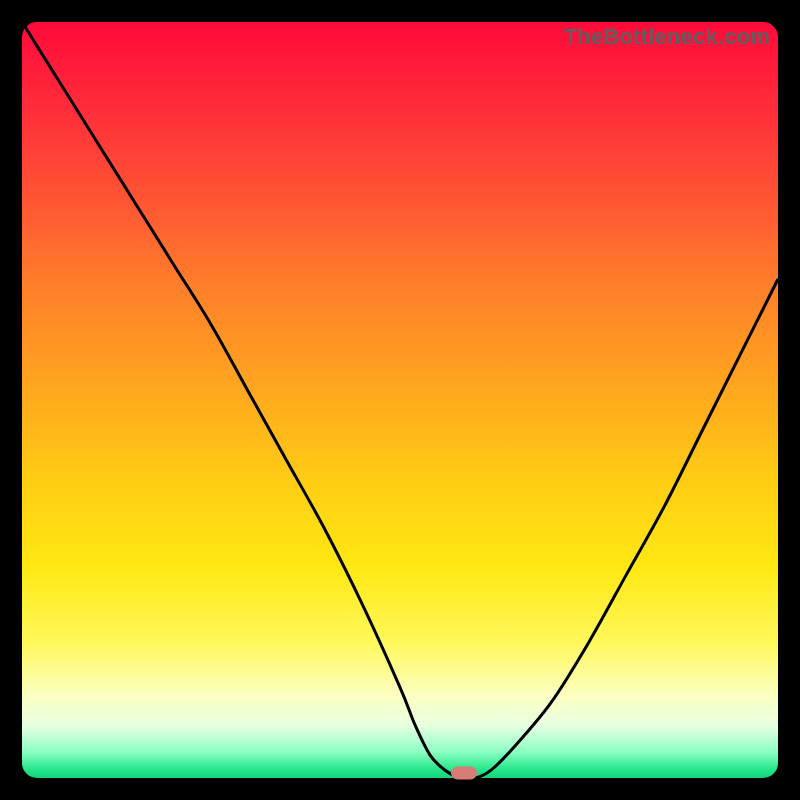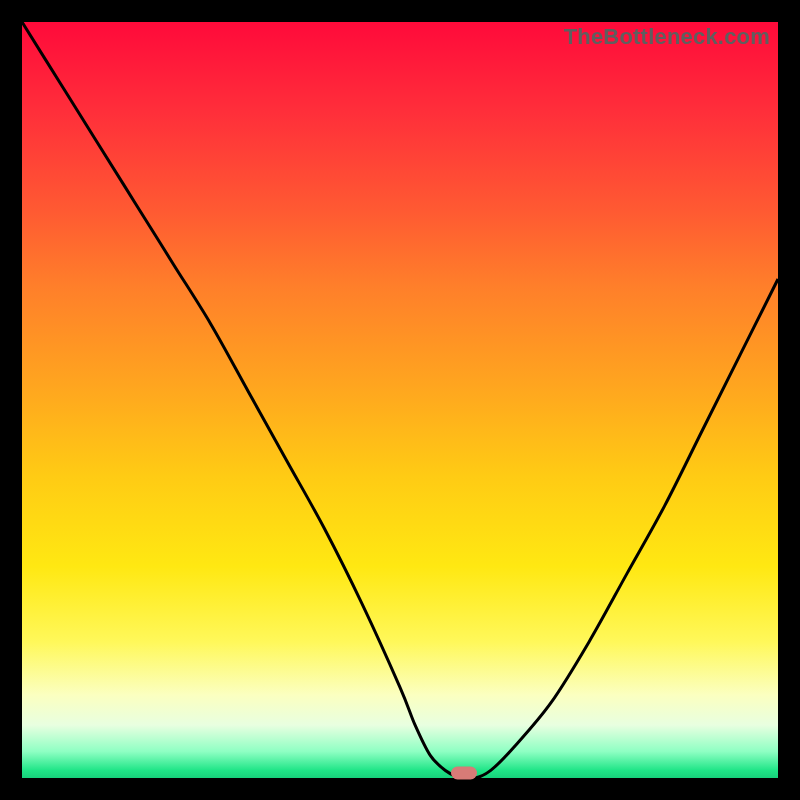--- a/index.html
+++ b/index.html
@@ -24,20 +24,21 @@
       #ffa51f 48%,
       #ffcb14 60%,
       #ffe812 72%,
       #fff85a 82%,
       #fbffc0 89%,
       #e8ffe0 93%,
       #8effc3 96.5%,
       #1fe587 99%,
       #17d17b 100%
     );
+    border-radius: 15px;
   }
   .watermark {
     position: absolute;
     top: 2px;
     right: 8px;
     font-family: Arial, Helvetica, sans-serif;
     font-size: 22px;
     font-weight: 600;
     color: #5f5f5f;
     letter-spacing: 0.2px;

